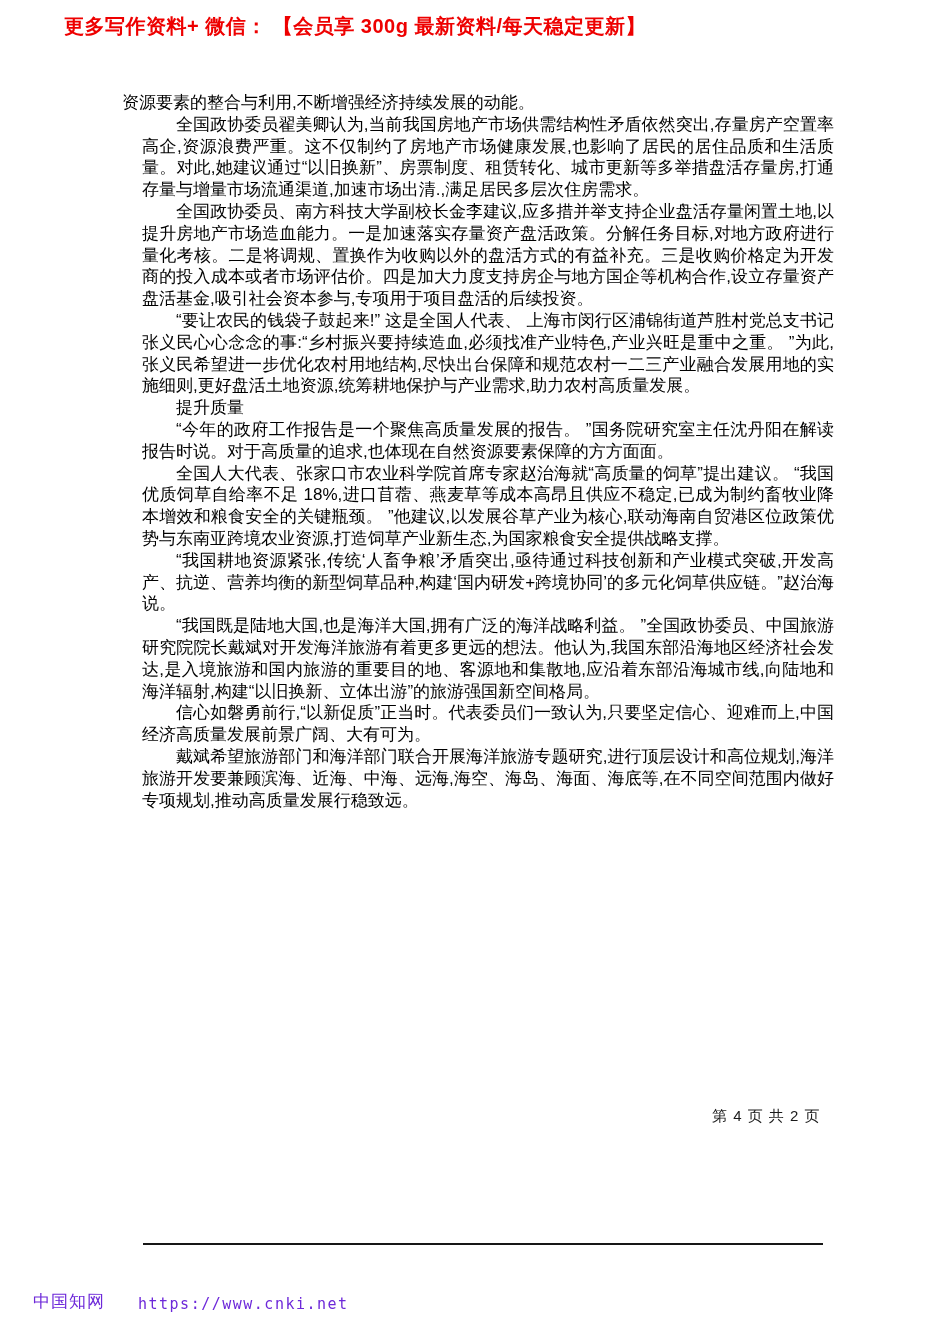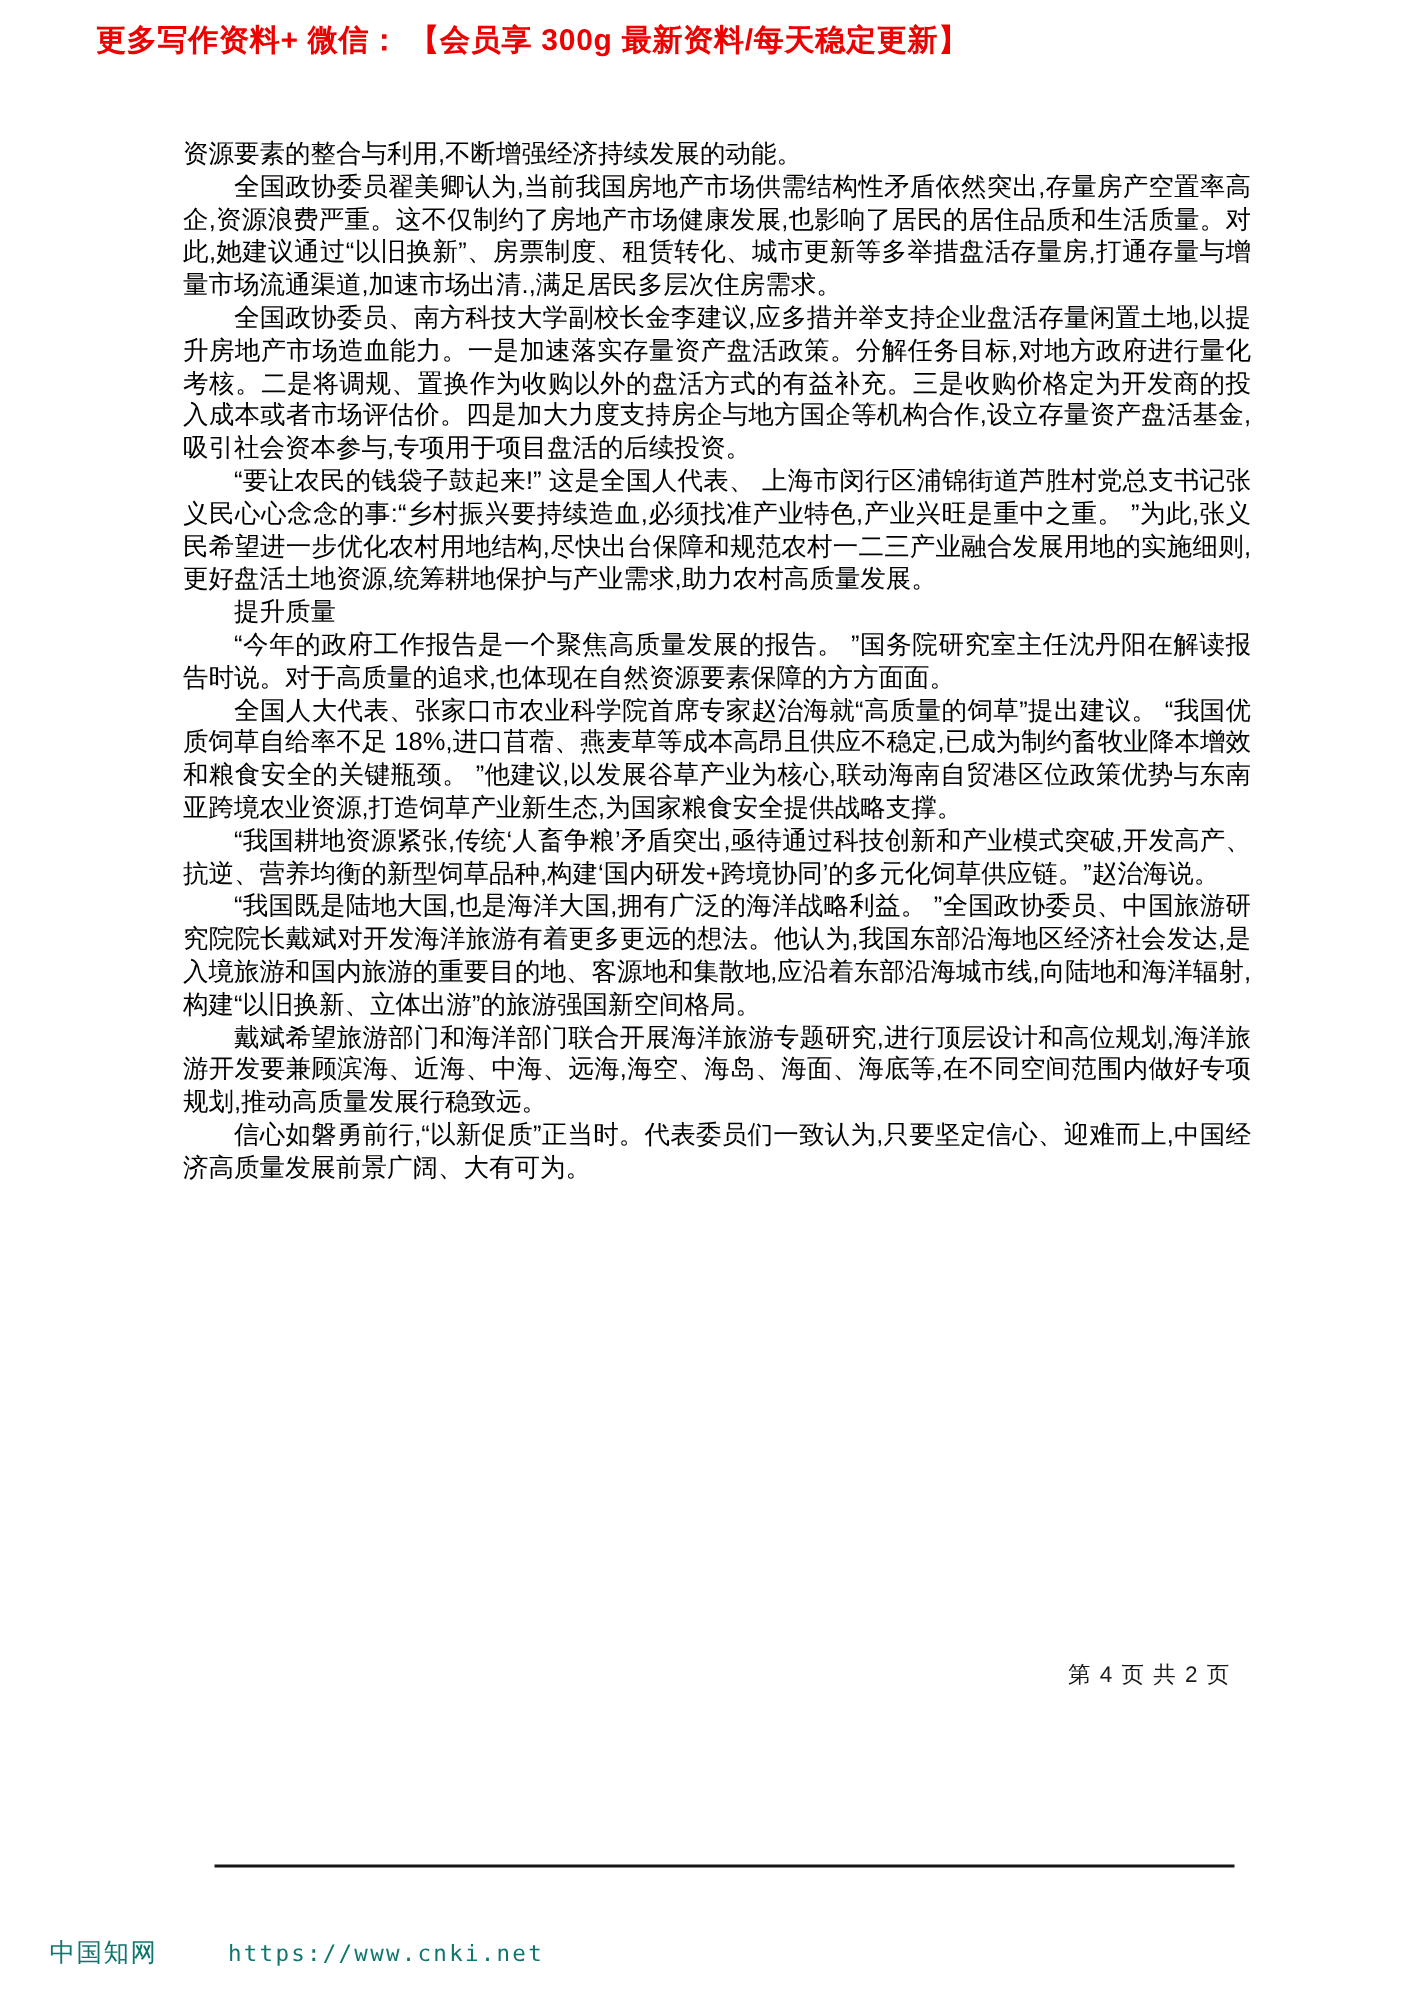--- a/index.html
+++ b/index.html
@@ -26,21 +26,21 @@
     position: absolute;
     left: 122px;
     top: 92px;
     width: 712px;
     font-size: 17px;
     line-height: 21.8px;
     text-align: justify;
     color: #000000;
   }
   .doc-body p { margin: 0; padding: 0; }
-  .doc-body p.indent { text-indent: 2em; }
+  .doc-body p.indent { text-indent: 2em; margin-left: 20px; }
   .page-number {
     position: absolute;
     left: 712px;
     top: 1107px;
     font-size: 15px;
     color: #1a1a1a;
     letter-spacing: 1px;
     white-space: nowrap;
   }
   .footer-divider {
@@ -49,23 +49,23 @@
     top: 1243px;
     width: 680px;
     height: 2px;
     background: #161616;
   }
   .watermark {
     position: absolute;
     left: 33px;
     top: 1290px;
     display: flex;
-    align-items: center;
-    gap: 47px;
-    color: #0f766e;
+    align-items: flex-end;
+    gap: 33px;
+    color: #6d28d9;
     white-space: nowrap;
   }
   .watermark .brand {
     font-family: "Liberation Serif", serif;
     font-size: 17px;
     letter-spacing: 1px;
   }
   .watermark .url {
     font-family: "DejaVu Sans Mono", monospace;
     font-size: 15px;
@@ -80,22 +80,22 @@
 <div class="doc-body">
   <p class="para">资源要素的整合与利用,不断增强经济持续发展的动能。</p>
   <p class="para indent">全国政协委员翟美卿认为,当前我国房地产市场供需结构性矛盾依然突出,存量房产空置率高企,资源浪费严重。这不仅制约了房地产市场健康发展,也影响了居民的居住品质和生活质量。对此,她建议通过“以旧换新”、房票制度、租赁转化、城市更新等多举措盘活存量房,打通存量与增量市场流通渠道,加速市场出清.,满足居民多层次住房需求。</p>
   <p class="para indent">全国政协委员、南方科技大学副校长金李建议,应多措并举支持企业盘活存量闲置土地,以提升房地产市场造血能力。一是加速落实存量资产盘活政策。分解任务目标,对地方政府进行量化考核。二是将调规、置换作为收购以外的盘活方式的有益补充。三是收购价格定为开发商的投入成本或者市场评估价。四是加大力度支持房企与地方国企等机构合作,设立存量资产盘活基金,吸引社会资本参与,专项用于项目盘活的后续投资。</p>
   <p class="para indent">“要让农民的钱袋子鼓起来!” 这是全国人代表、 上海市闵行区浦锦街道芦胜村党总支书记张义民心心念念的事:“乡村振兴要持续造血,必须找准产业特色,产业兴旺是重中之重。 ”为此,张义民希望进一步优化农村用地结构,尽快出台保障和规范农村一二三产业融合发展用地的实施细则,更好盘活土地资源,统筹耕地保护与产业需求,助力农村高质量发展。</p>
   <p class="para indent">提升质量</p>
   <p class="para indent">“今年的政府工作报告是一个聚焦高质量发展的报告。 ”国务院研究室主任沈丹阳在解读报告时说。对于高质量的追求,也体现在自然资源要素保障的方方面面。</p>
   <p class="para indent">全国人大代表、张家口市农业科学院首席专家赵治海就“高质量的饲草”提出建议。 “我国优质饲草自给率不足 18%,进口苜蓿、燕麦草等成本高昂且供应不稳定,已成为制约畜牧业降本增效和粮食安全的关键瓶颈。 ”他建议,以发展谷草产业为核心,联动海南自贸港区位政策优势与东南亚跨境农业资源,打造饲草产业新生态,为国家粮食安全提供战略支撑。</p>
   <p class="para indent">“我国耕地资源紧张,传统‘人畜争粮’矛盾突出,亟待通过科技创新和产业模式突破,开发高产、抗逆、营养均衡的新型饲草品种,构建‘国内研发+跨境协同’的多元化饲草供应链。”赵治海说。</p>
   <p class="para indent">“我国既是陆地大国,也是海洋大国,拥有广泛的海洋战略利益。 ”全国政协委员、中国旅游研究院院长戴斌对开发海洋旅游有着更多更远的想法。他认为,我国东部沿海地区经济社会发达,是入境旅游和国内旅游的重要目的地、客源地和集散地,应沿着东部沿海城市线,向陆地和海洋辐射,构建“以旧换新、立体出游”的旅游强国新空间格局。</p>
+  <p class="para indent">信心如磐勇前行,“以新促质”正当时。代表委员们一致认为,只要坚定信心、迎难而上,中国经济高质量发展前景广阔、大有可为。</p>
   <p class="para indent">戴斌希望旅游部门和海洋部门联合开展海洋旅游专题研究,进行顶层设计和高位规划,海洋旅游开发要兼顾滨海、近海、中海、远海,海空、海岛、海面、海底等,在不同空间范围内做好专项规划,推动高质量发展行稳致远。</p>
-  <p class="para indent">信心如磐勇前行,“以新促质”正当时。代表委员们一致认为,只要坚定信心、迎难而上,中国经济高质量发展前景广阔、大有可为。</p>
 </div>
 
 <div class="page-number">第 4 页 共 2 页</div>
 
 <div class="footer-divider"></div>
 
 <div class="watermark">
   <span class="brand">中国知网</span>
   <span class="url">https://www.cnki.net</span>
 </div>

